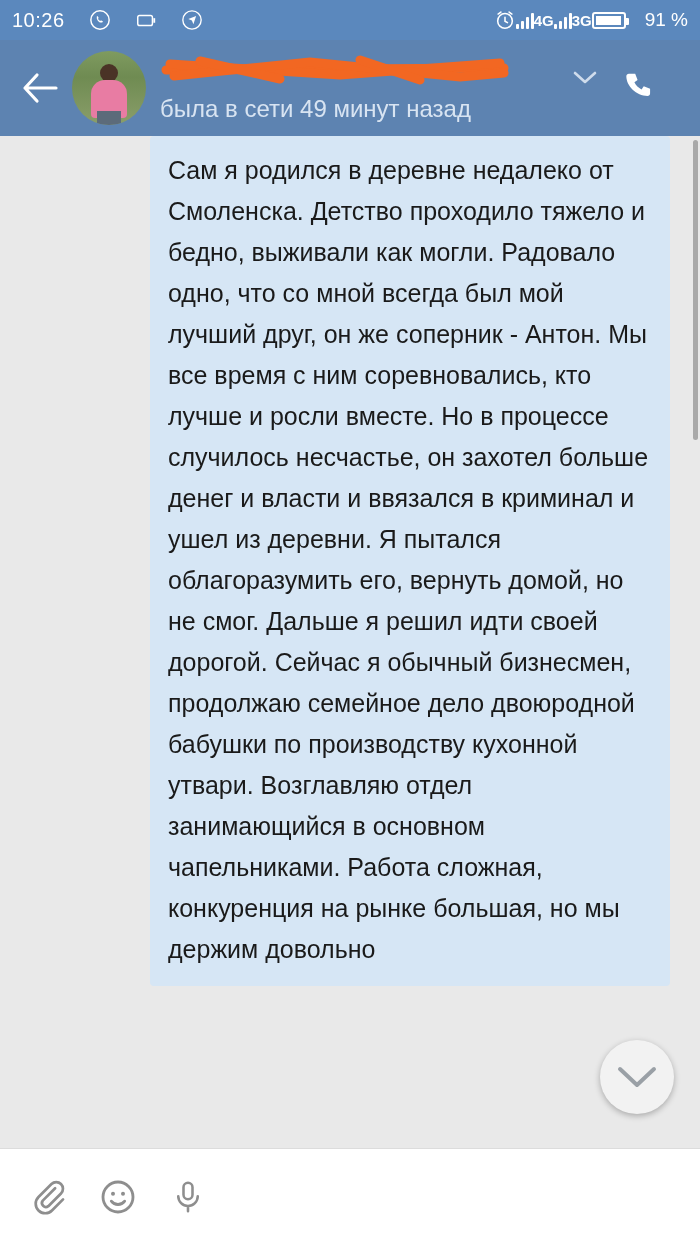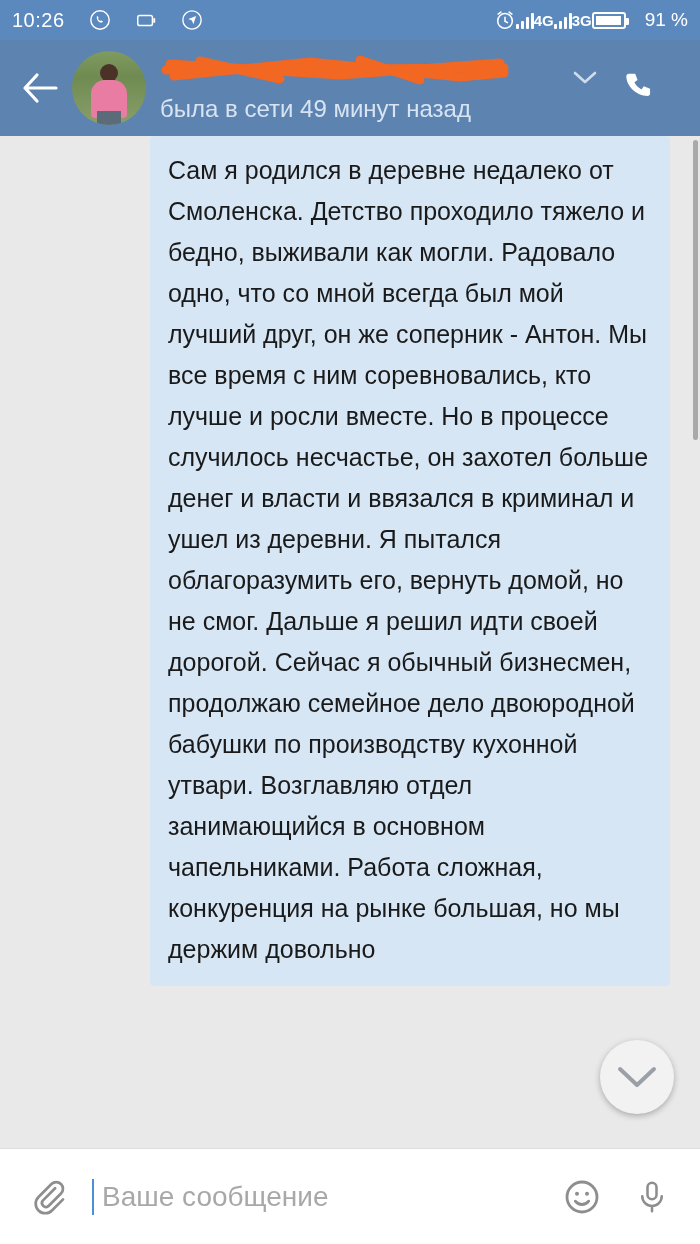--- a/index.html
+++ b/index.html
@@ -372,24 +372,20 @@
         </svg>
     </div>
   </div>
 
   <div class="inputbar">
     <div class="attach-btn">
       <svg width="38" height="38" viewBox="0 0 24 24">
           <path d="M16.5 6.5l-7.8 7.8a2.5 2.5 0 003.5 3.5l8-8a4.2 4.2 0 00-6-6l-8.2 8.2a6 6 0 008.5 8.5l7-7" stroke="#8e8e8e" stroke-width="1.7" fill="none" stroke-linecap="round" stroke-linejoin="round"></path>
         </svg>
     </div>
-    <div class="msg-field">
-      <span class="caret"></span>
-      <span class="msg-placeholder">Ваше сообщение</span>
-    </div>
     <div class="emoji-btn">
       <svg width="40" height="40" viewBox="0 0 24 24">
           <circle cx="12" cy="12" r="9" fill="none" stroke="#8e8e8e" stroke-width="1.7"></circle>
           <circle cx="9" cy="10" r="1.2" fill="#8e8e8e"></circle>
           <circle cx="15" cy="10" r="1.2" fill="#8e8e8e"></circle>
           <path d="M8 14.5c1 1.3 2.4 2 4 2s3-0.7 4-2" stroke="#8e8e8e" stroke-width="1.7" fill="none" stroke-linecap="round"></path>
         </svg>
     </div>
     <div class="mic-btn">
       <svg width="36" height="40" viewBox="0 0 24 24">

